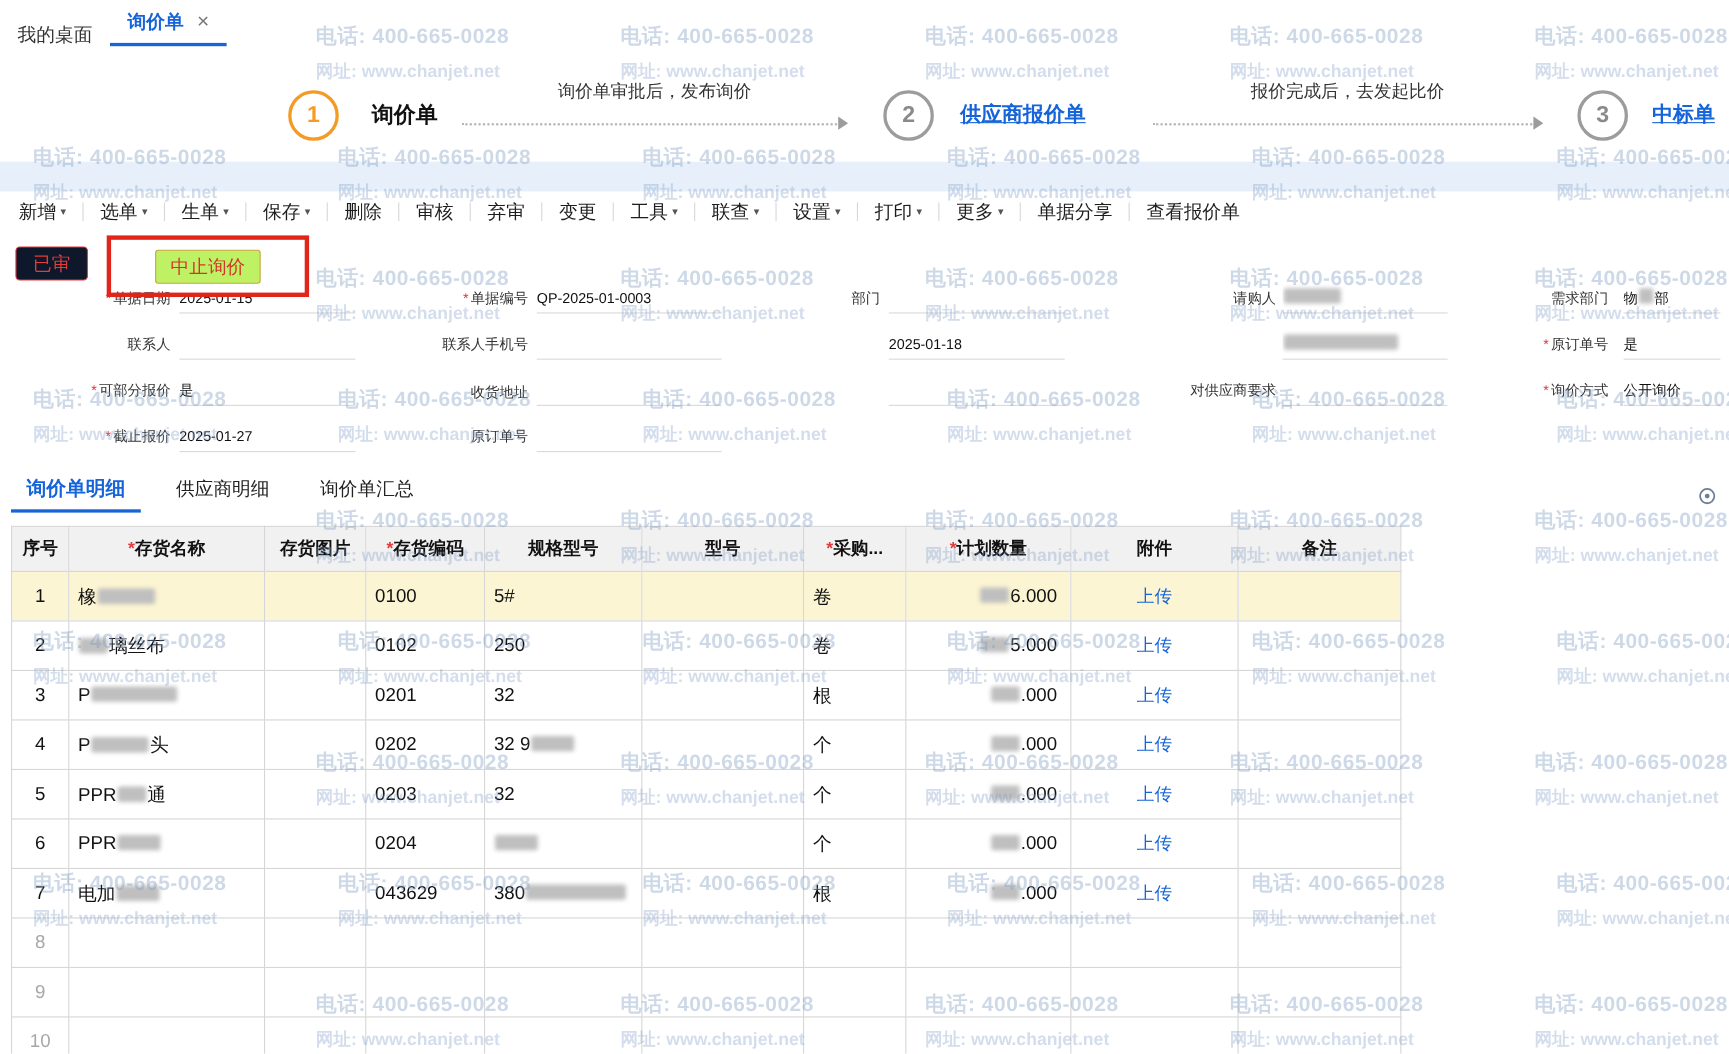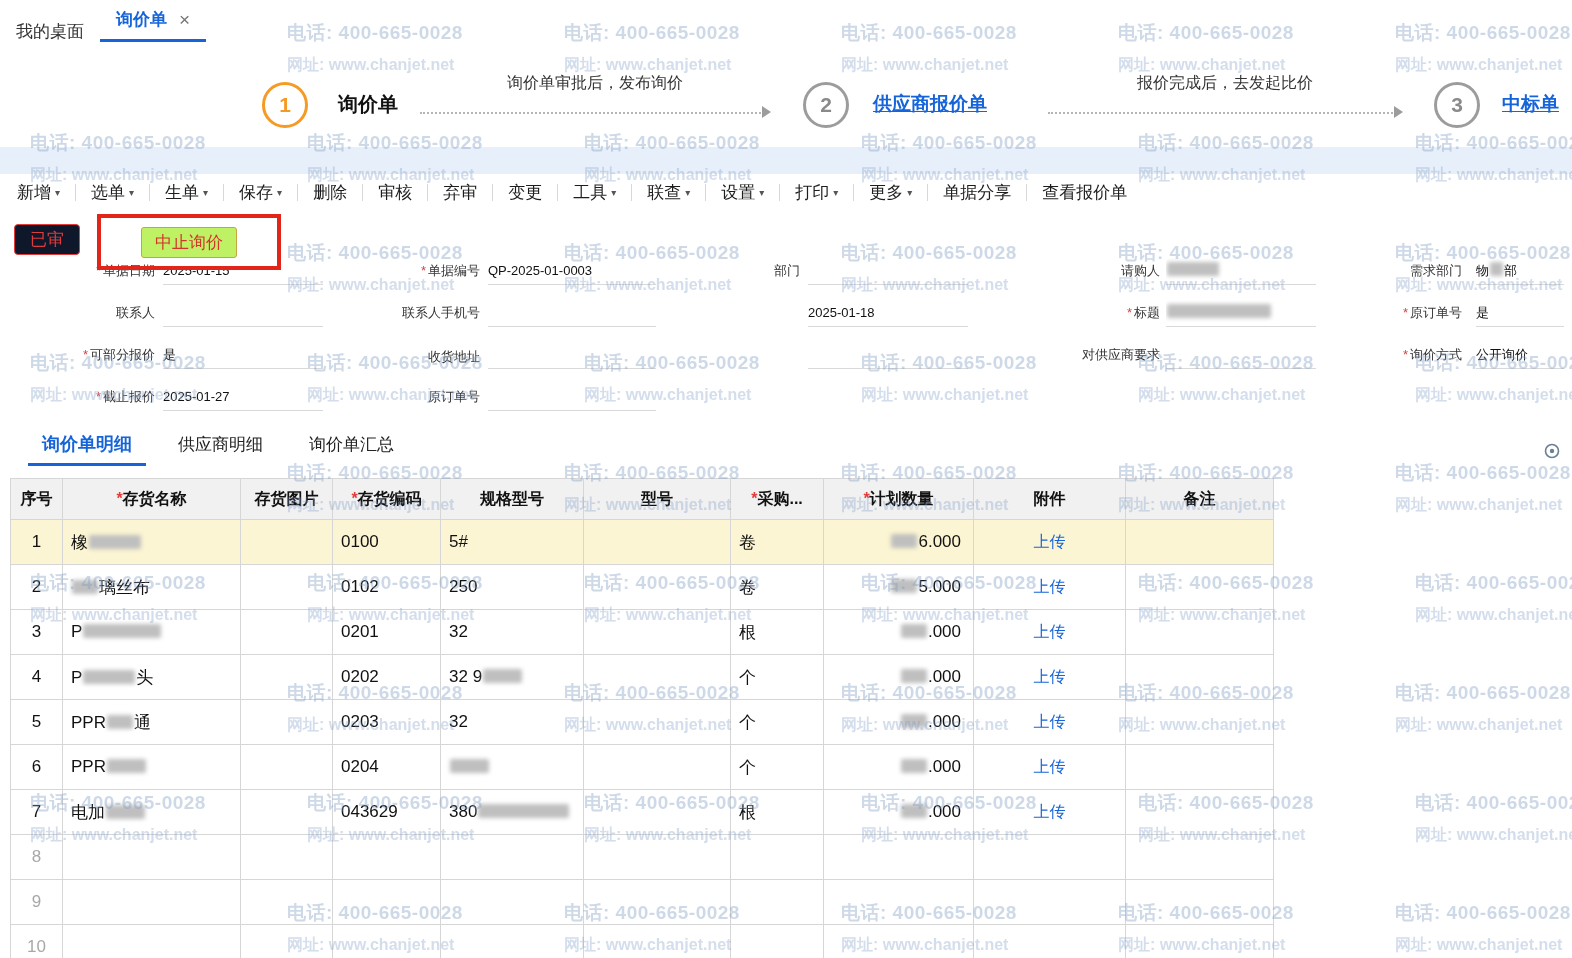--- a/index.html
+++ b/index.html
@@ -48,21 +48,21 @@
               font-size:17px;cursor:pointer;white-space:nowrap;}
 
   
   .form-area{position:absolute;top:252px;left:0;right:0;height:176px;z-index:2;font-size:13px;}
   .f-label{position:absolute;height:26px;line-height:26px;text-align:right;color:#333;white-space:nowrap;}
   .f-label .star{color:#e23b3b;margin-right:2px;}
   .f-value{position:absolute;height:26px;line-height:26px;border-bottom:1px solid #d9d9d9;color:#111;
            white-space:nowrap;overflow:hidden;cursor:text;}
 
   
-  .detail-tabs{position:absolute;top:428px;left:0;height:38px;display:flex;padding-left:28px;z-index:2;}
+  .detail-tabs{position:absolute;top:428px;left:0;height:38px;display:flex;padding-left:10px;z-index:2;}
   .d-tab{padding:0 14px;line-height:33px;font-size:17px;color:#222;cursor:pointer;margin-right:18px;}
   .d-tab.active{color:#1664d9;font-weight:bold;font-size:18px;border-bottom:3px solid #1664d9;}
 
   
   .table-wrap{position:absolute;top:478px;left:10px;z-index:2;}
   table{border-collapse:collapse;table-layout:fixed;background:#fff;}
   th,td{border:1px solid #d6d6d6;height:44px;padding:0 8px;font-size:17px;color:#111;overflow:hidden;white-space:nowrap;}
   th{background:#f1f1f1;font-weight:bold;text-align:center;height:40px;font-size:16px;padding:0 2px;}
   tr.sel td{background:#fcf5d3;}
   td.center{text-align:center;}
@@ -197,21 +197,20 @@
       <div class="f-value" style="top: 6px; left: 808px; width: 160px;"></div>
       <div class="f-label" style="top: 6px; left: 900px; width: 260px;"><span>请购人</span></div>
       <div class="f-value" style="top: 6px; left: 1166px; width: 150px;"><span class="redact" style="width: 52px;"></span></div>
       <div class="f-label" style="top: 6px; left: 1202px; width: 260px;"><span>需求部门</span></div>
       <div class="f-value" style="top: 6px; left: 1476px; width: 88px;">物<span class="redact" style="width: 13px;"></span>部</div>
       <div class="f-label" style="top: 48px; left: -105px; width: 260px;"><span>联系人</span></div>
       <div class="f-value" style="top: 48px; left: 163px; width: 160px;"></div>
       <div class="f-label" style="top: 48px; left: 220px; width: 260px;"><span>联系人手机号</span></div>
       <div class="f-value" style="top: 48px; left: 488px; width: 168px;"></div>
       <div class="f-value" style="top: 48px; left: 808px; width: 160px;">2025-01-18</div>
-      <div class="f-label" style="top: 48px; left: 900px; width: 260px;"><span class="star">*</span><span>标题</span></div>
       <div class="f-value" style="top: 48px; left: 1166px; width: 150px;"><span class="redact" style="width: 104px;"></span></div>
       <div class="f-label" style="top: 48px; left: 1202px; width: 260px;"><span class="star">*</span><span>原订单号</span></div>
       <div class="f-value" style="top: 48px; left: 1476px; width: 88px;">是</div>
       <div class="f-label" style="top: 90px; left: -105px; width: 260px;"><span class="star">*</span><span>可部分报价</span></div>
       <div class="f-value" style="top: 90px; left: 163px; width: 160px;">是</div>
       <div class="f-label" style="top: 92px; left: 220px; width: 260px;"><span>收货地址</span></div>
       <div class="f-value" style="top: 90px; left: 488px; width: 168px;"></div>
       <div class="f-value" style="top: 90px; left: 808px; width: 160px;"></div>
       <div class="f-label" style="top: 90px; left: 900px; width: 260px;"><span>对供应商要求</span></div>
       <div class="f-value" style="top: 90px; left: 1166px; width: 150px;"></div>

